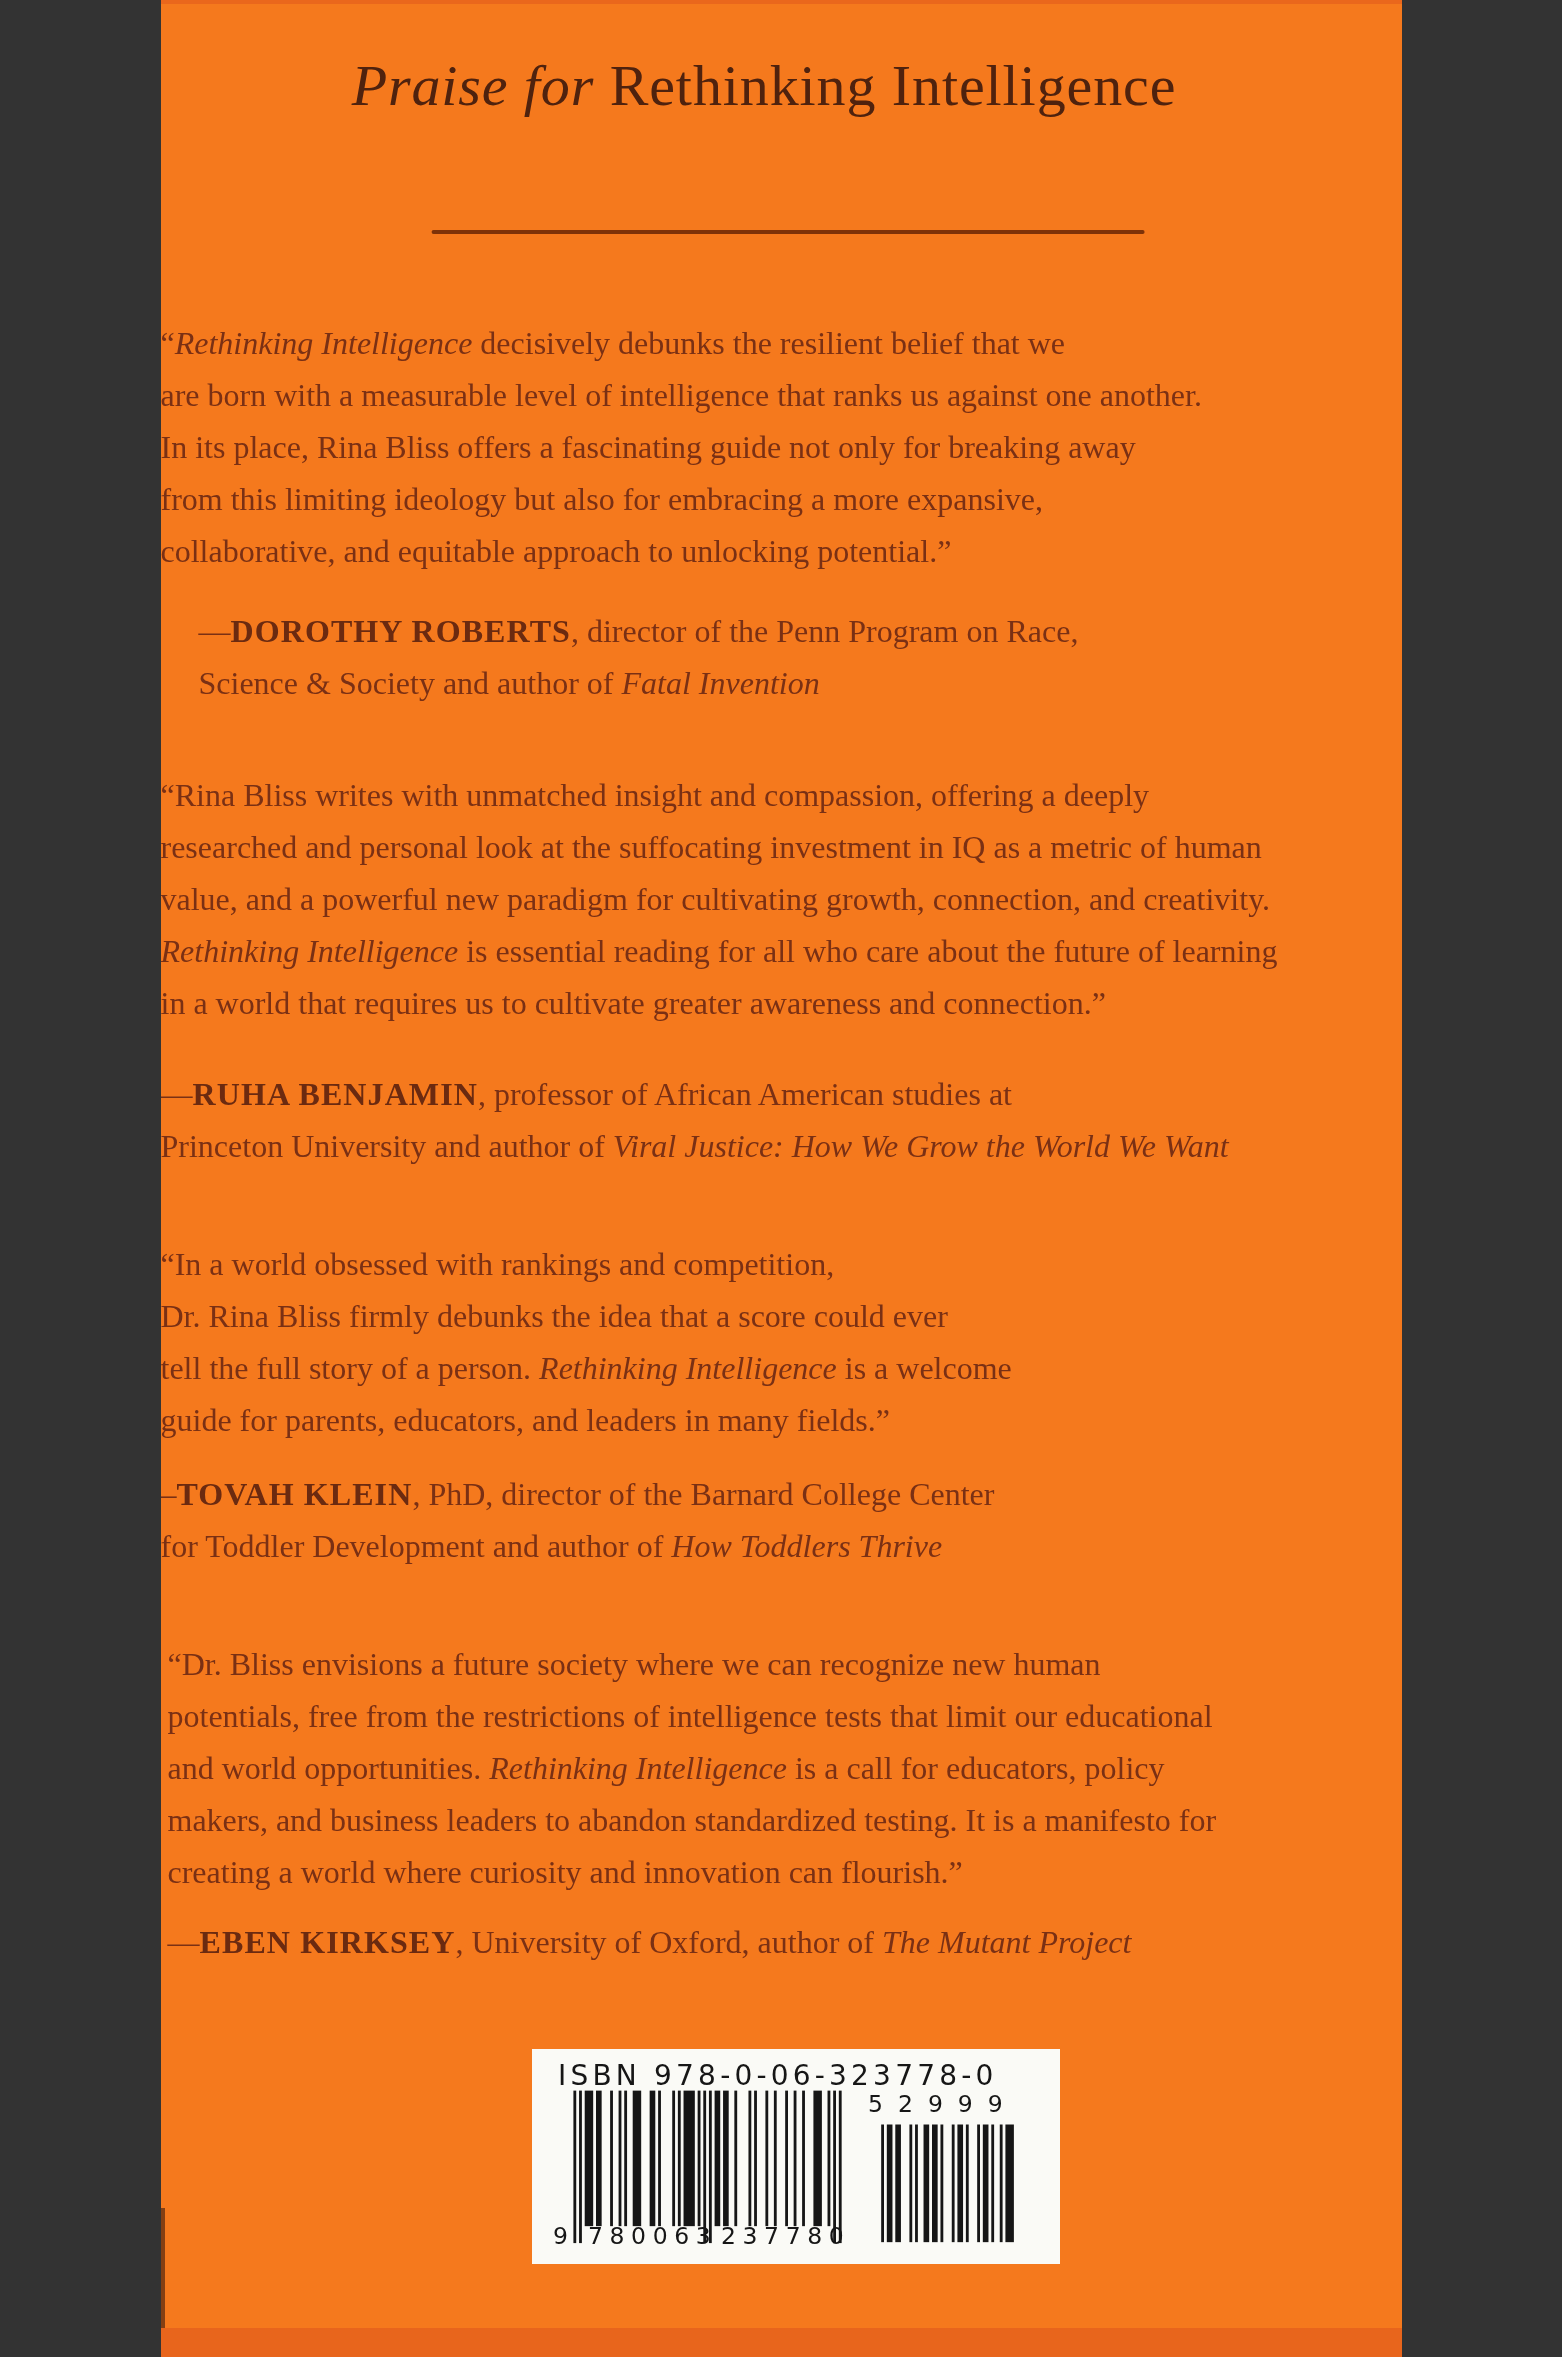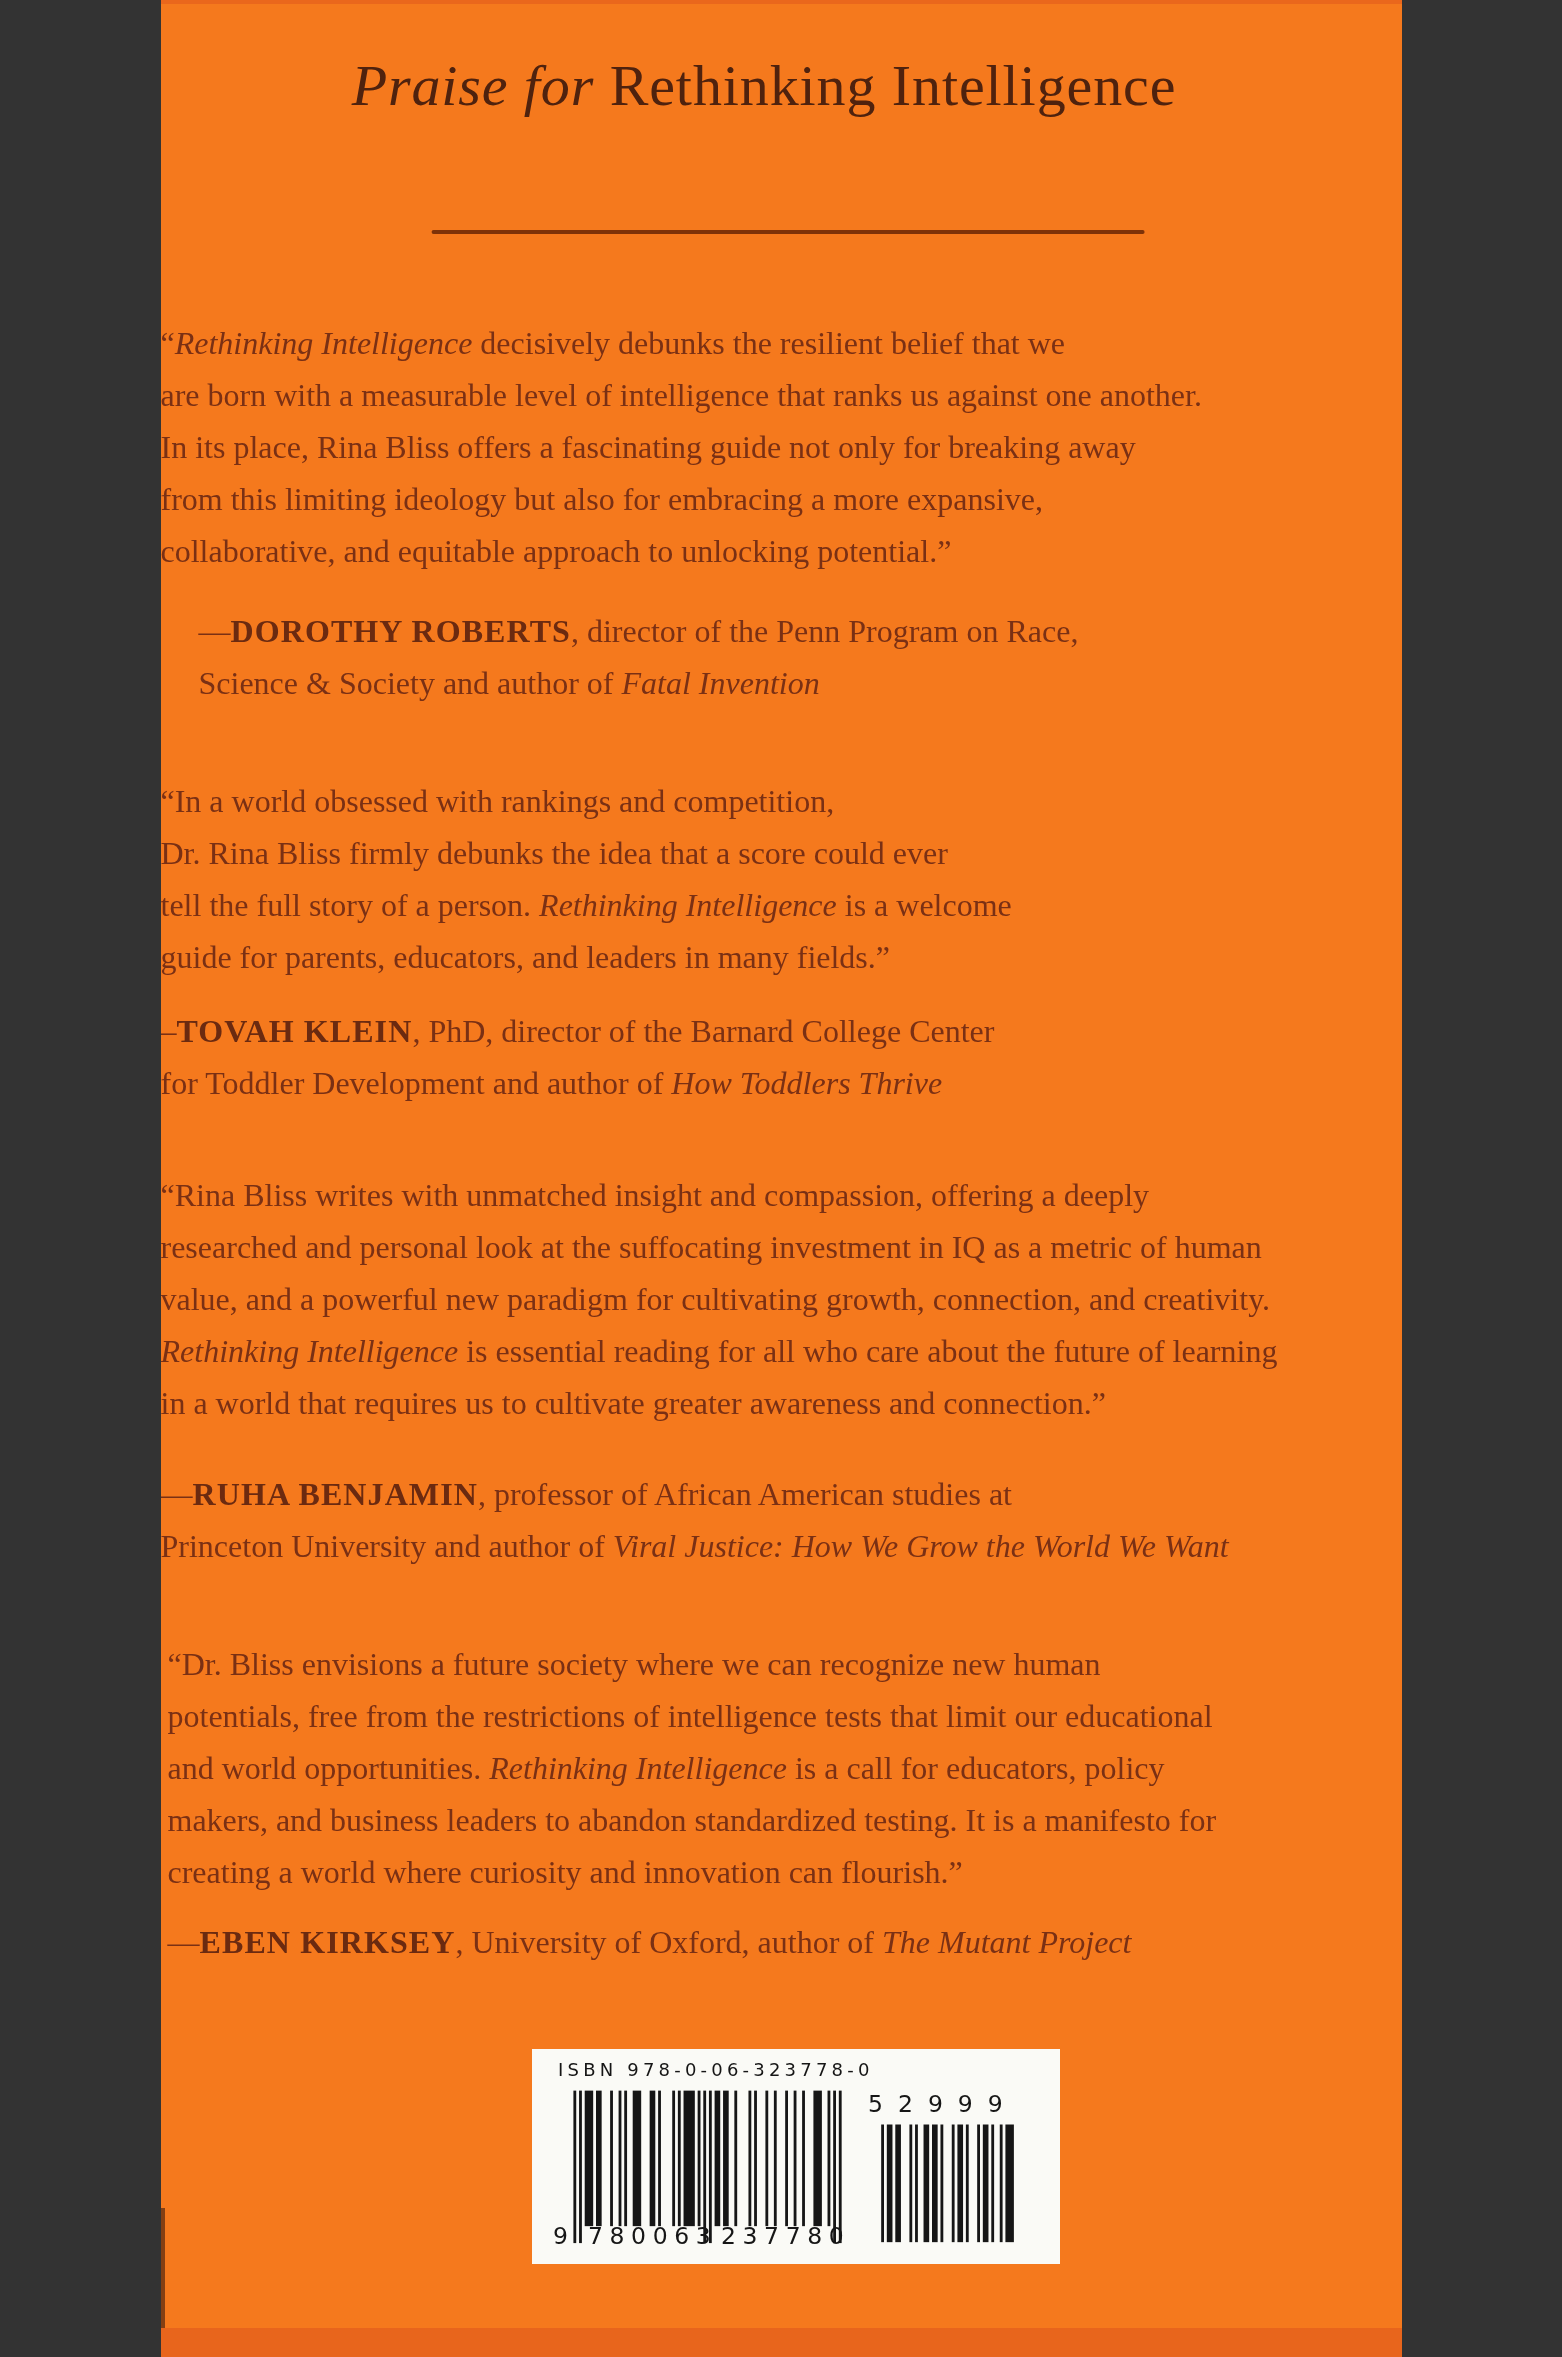--- a/index.html
+++ b/index.html
@@ -50,21 +50,21 @@
     position:relative;
     width:528px;height:215px;
     margin:81px auto 0;
     transform:translateX(15px);
     background:var(--barcode-bg,#FAFAF6);
   }
   .barcode-box svg{position:absolute;left:0;top:0;}
   .bc-label{
     position:absolute;left:26px;top:9.4px;
     font-family:"DejaVu Sans", "Liberation Sans", sans-serif;
-    font-size:18px;letter-spacing:4.2px;
+    font-size:28px;letter-spacing:4.2px;
     color:var(--barcode-ink,#161616);
     white-space:nowrap;
   }
   .bc-digits{
     position:absolute;
     font-family:"DejaVu Sans", "Liberation Sans", sans-serif;
     font-size:23.5px;color:var(--barcode-ink,#161616);
     white-space:nowrap;
   }
   .bc-first{left:21px;top:173px;}
@@ -91,44 +91,44 @@
         <div class="tline"><span>In its place, Rina Bliss offers a fascinating guide not only for breaking away</span></div>
         <div class="tline"><span>from this limiting ideology but also for embracing a more expansive,</span></div>
         <div class="tline"><span>collaborative, and equitable approach to unlocking potential.”</span></div>
       </div>
     <div class="attr">
         <div class="tline"><span>—</span><span class="bd">DOROTHY ROBERTS</span><span>, director of the Penn Program on Race,</span></div>
         <div class="tline"><span>Science &amp; Society and author of </span><span class="it">Fatal Invention</span></div>
       </div>
   </section>
 
-  <section class="quote q2">
-    <div class="qbody">
-        <div class="tline"><span>“In a world obsessed with rankings and competition,</span></div>
-        <div class="tline"><span>Dr. Rina Bliss firmly debunks the idea that a score could ever</span></div>
-        <div class="tline"><span>tell the full story of a person. </span><span class="it">Rethinking Intelligence</span><span> is a welcome</span></div>
-        <div class="tline"><span>guide for parents, educators, and leaders in many fields.”</span></div>
-      </div>
-    <div class="attr">
-        <div class="tline"><span>–</span><span class="bd">TOVAH KLEIN</span><span>, PhD, director of the Barnard College Center</span></div>
-        <div class="tline"><span>for Toddler Development and author of </span><span class="it">How Toddlers Thrive</span></div>
-      </div>
-  </section>
-
   <section class="quote q3">
     <div class="qbody">
         <div class="tline"><span>“Rina Bliss writes with unmatched insight and compassion, offering a deeply</span></div>
         <div class="tline"><span>researched and personal look at the suffocating investment in IQ as a metric of human</span></div>
         <div class="tline"><span>value, and a powerful new paradigm for cultivating growth, connection, and creativity.</span></div>
         <div class="tline"><span class="it">Rethinking Intelligence</span><span> is essential reading for all who care about the future of learning</span></div>
         <div class="tline"><span>in a world that requires us to cultivate greater awareness and connection.”</span></div>
       </div>
     <div class="attr">
         <div class="tline"><span>—</span><span class="bd">RUHA BENJAMIN</span><span>, professor of African American studies at</span></div>
         <div class="tline"><span>Princeton University and author of </span><span class="it">Viral Justice: How We Grow the World We Want</span></div>
+      </div>
+  </section>
+
+  <section class="quote q2">
+    <div class="qbody">
+        <div class="tline"><span>“In a world obsessed with rankings and competition,</span></div>
+        <div class="tline"><span>Dr. Rina Bliss firmly debunks the idea that a score could ever</span></div>
+        <div class="tline"><span>tell the full story of a person. </span><span class="it">Rethinking Intelligence</span><span> is a welcome</span></div>
+        <div class="tline"><span>guide for parents, educators, and leaders in many fields.”</span></div>
+      </div>
+    <div class="attr">
+        <div class="tline"><span>–</span><span class="bd">TOVAH KLEIN</span><span>, PhD, director of the Barnard College Center</span></div>
+        <div class="tline"><span>for Toddler Development and author of </span><span class="it">How Toddlers Thrive</span></div>
       </div>
   </section>
 
   <section class="quote q4">
     <div class="qbody">
         <div class="tline"><span>“Dr. Bliss envisions a future society where we can recognize new human</span></div>
         <div class="tline"><span>potentials, free from the restrictions of intelligence tests that limit our educational</span></div>
         <div class="tline"><span>and world opportunities. </span><span class="it">Rethinking Intelligence</span><span> is a call for educators, policy</span></div>
         <div class="tline"><span>makers, and business leaders to abandon standardized testing. It is a manifesto for</span></div>
         <div class="tline"><span>creating a world where curiosity and innovation can flourish.”</span></div>

